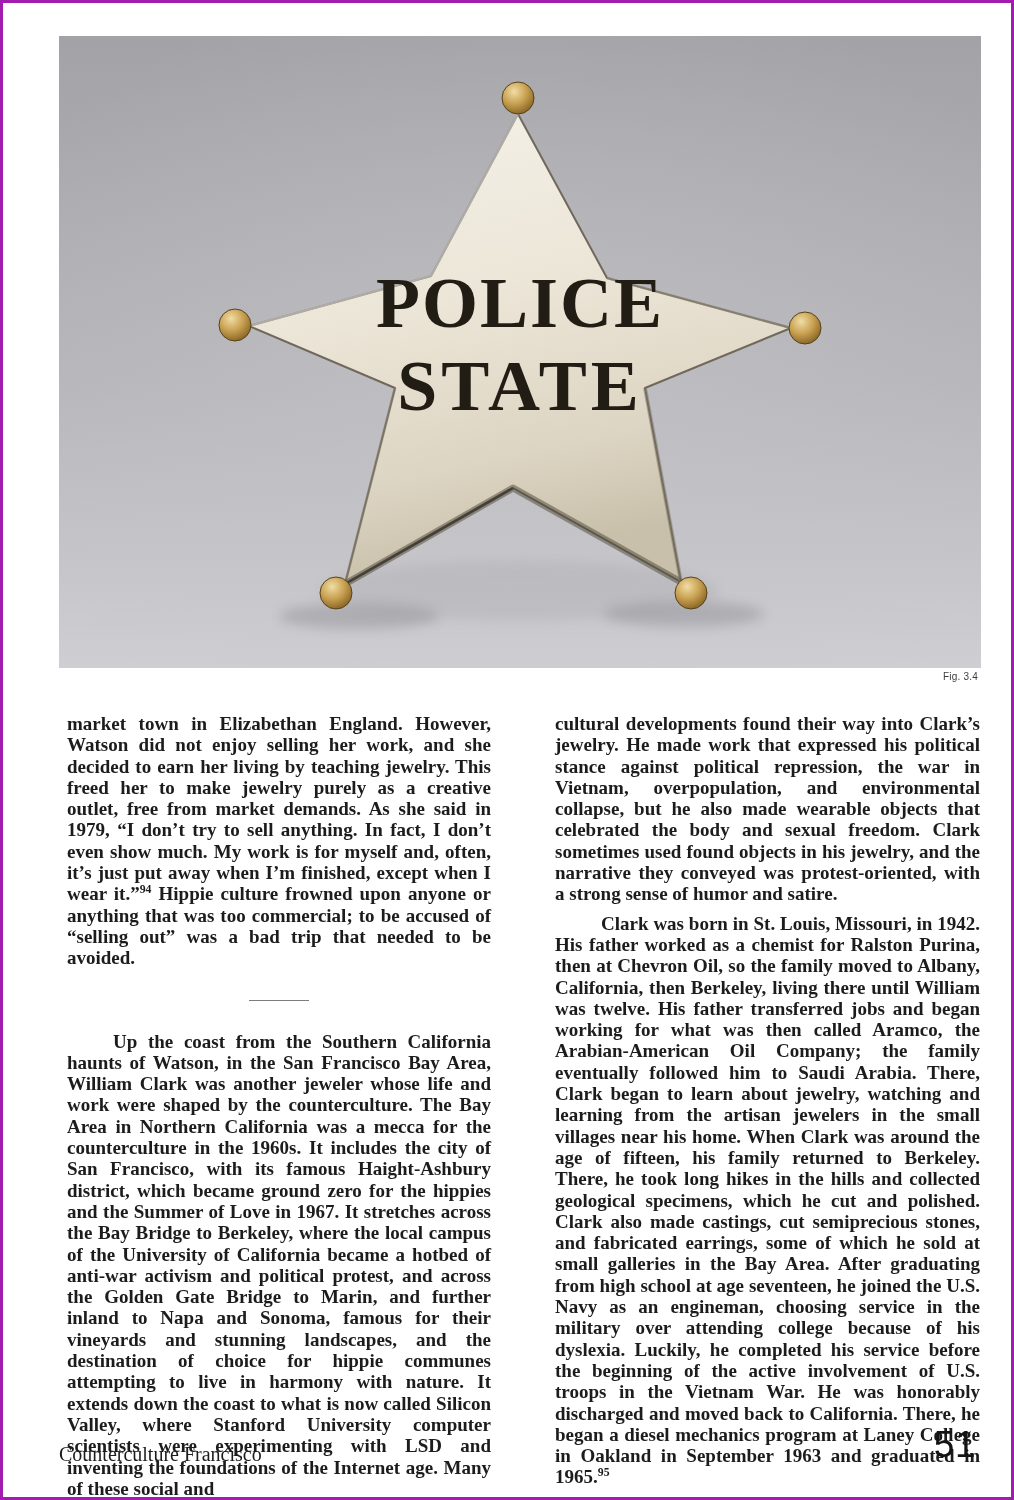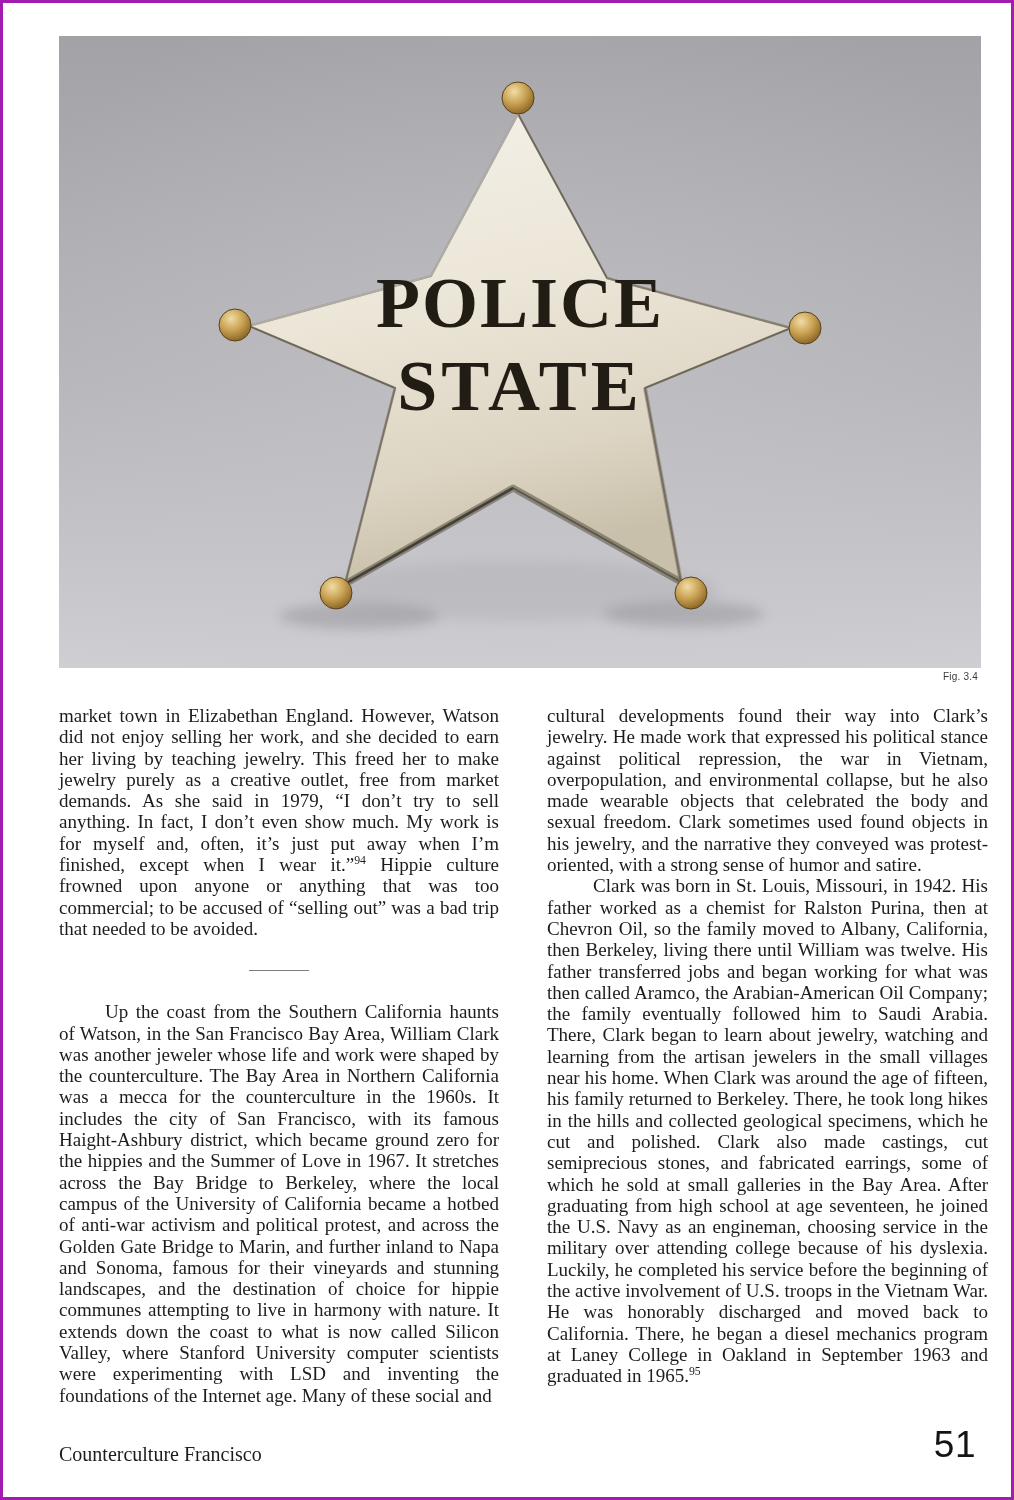--- a/index.html
+++ b/index.html
@@ -35,21 +35,21 @@
     position: absolute;
     top: 702px;
     width: 440px;
     font-size: 19px;
     line-height: 21.3px;
     text-align: justify;
     hyphens: auto;
     -webkit-hyphens: auto;
     color: var(--body-text, #1c1c1c);
   }
-  .column p { margin: 0; }
+  .column p { margin: 8px; font-weight: bold; }
   .col-left  { left: 56px; }
   .col-right { left: 544px; width: 441px; }
   .para-indent { text-indent: 46px; }
   .section-divider {
     border: 0;
     border-top: 1px solid #7d7d7d;
     width: 60px;
     margin: 31px auto 30px auto;
   }
   sup {

